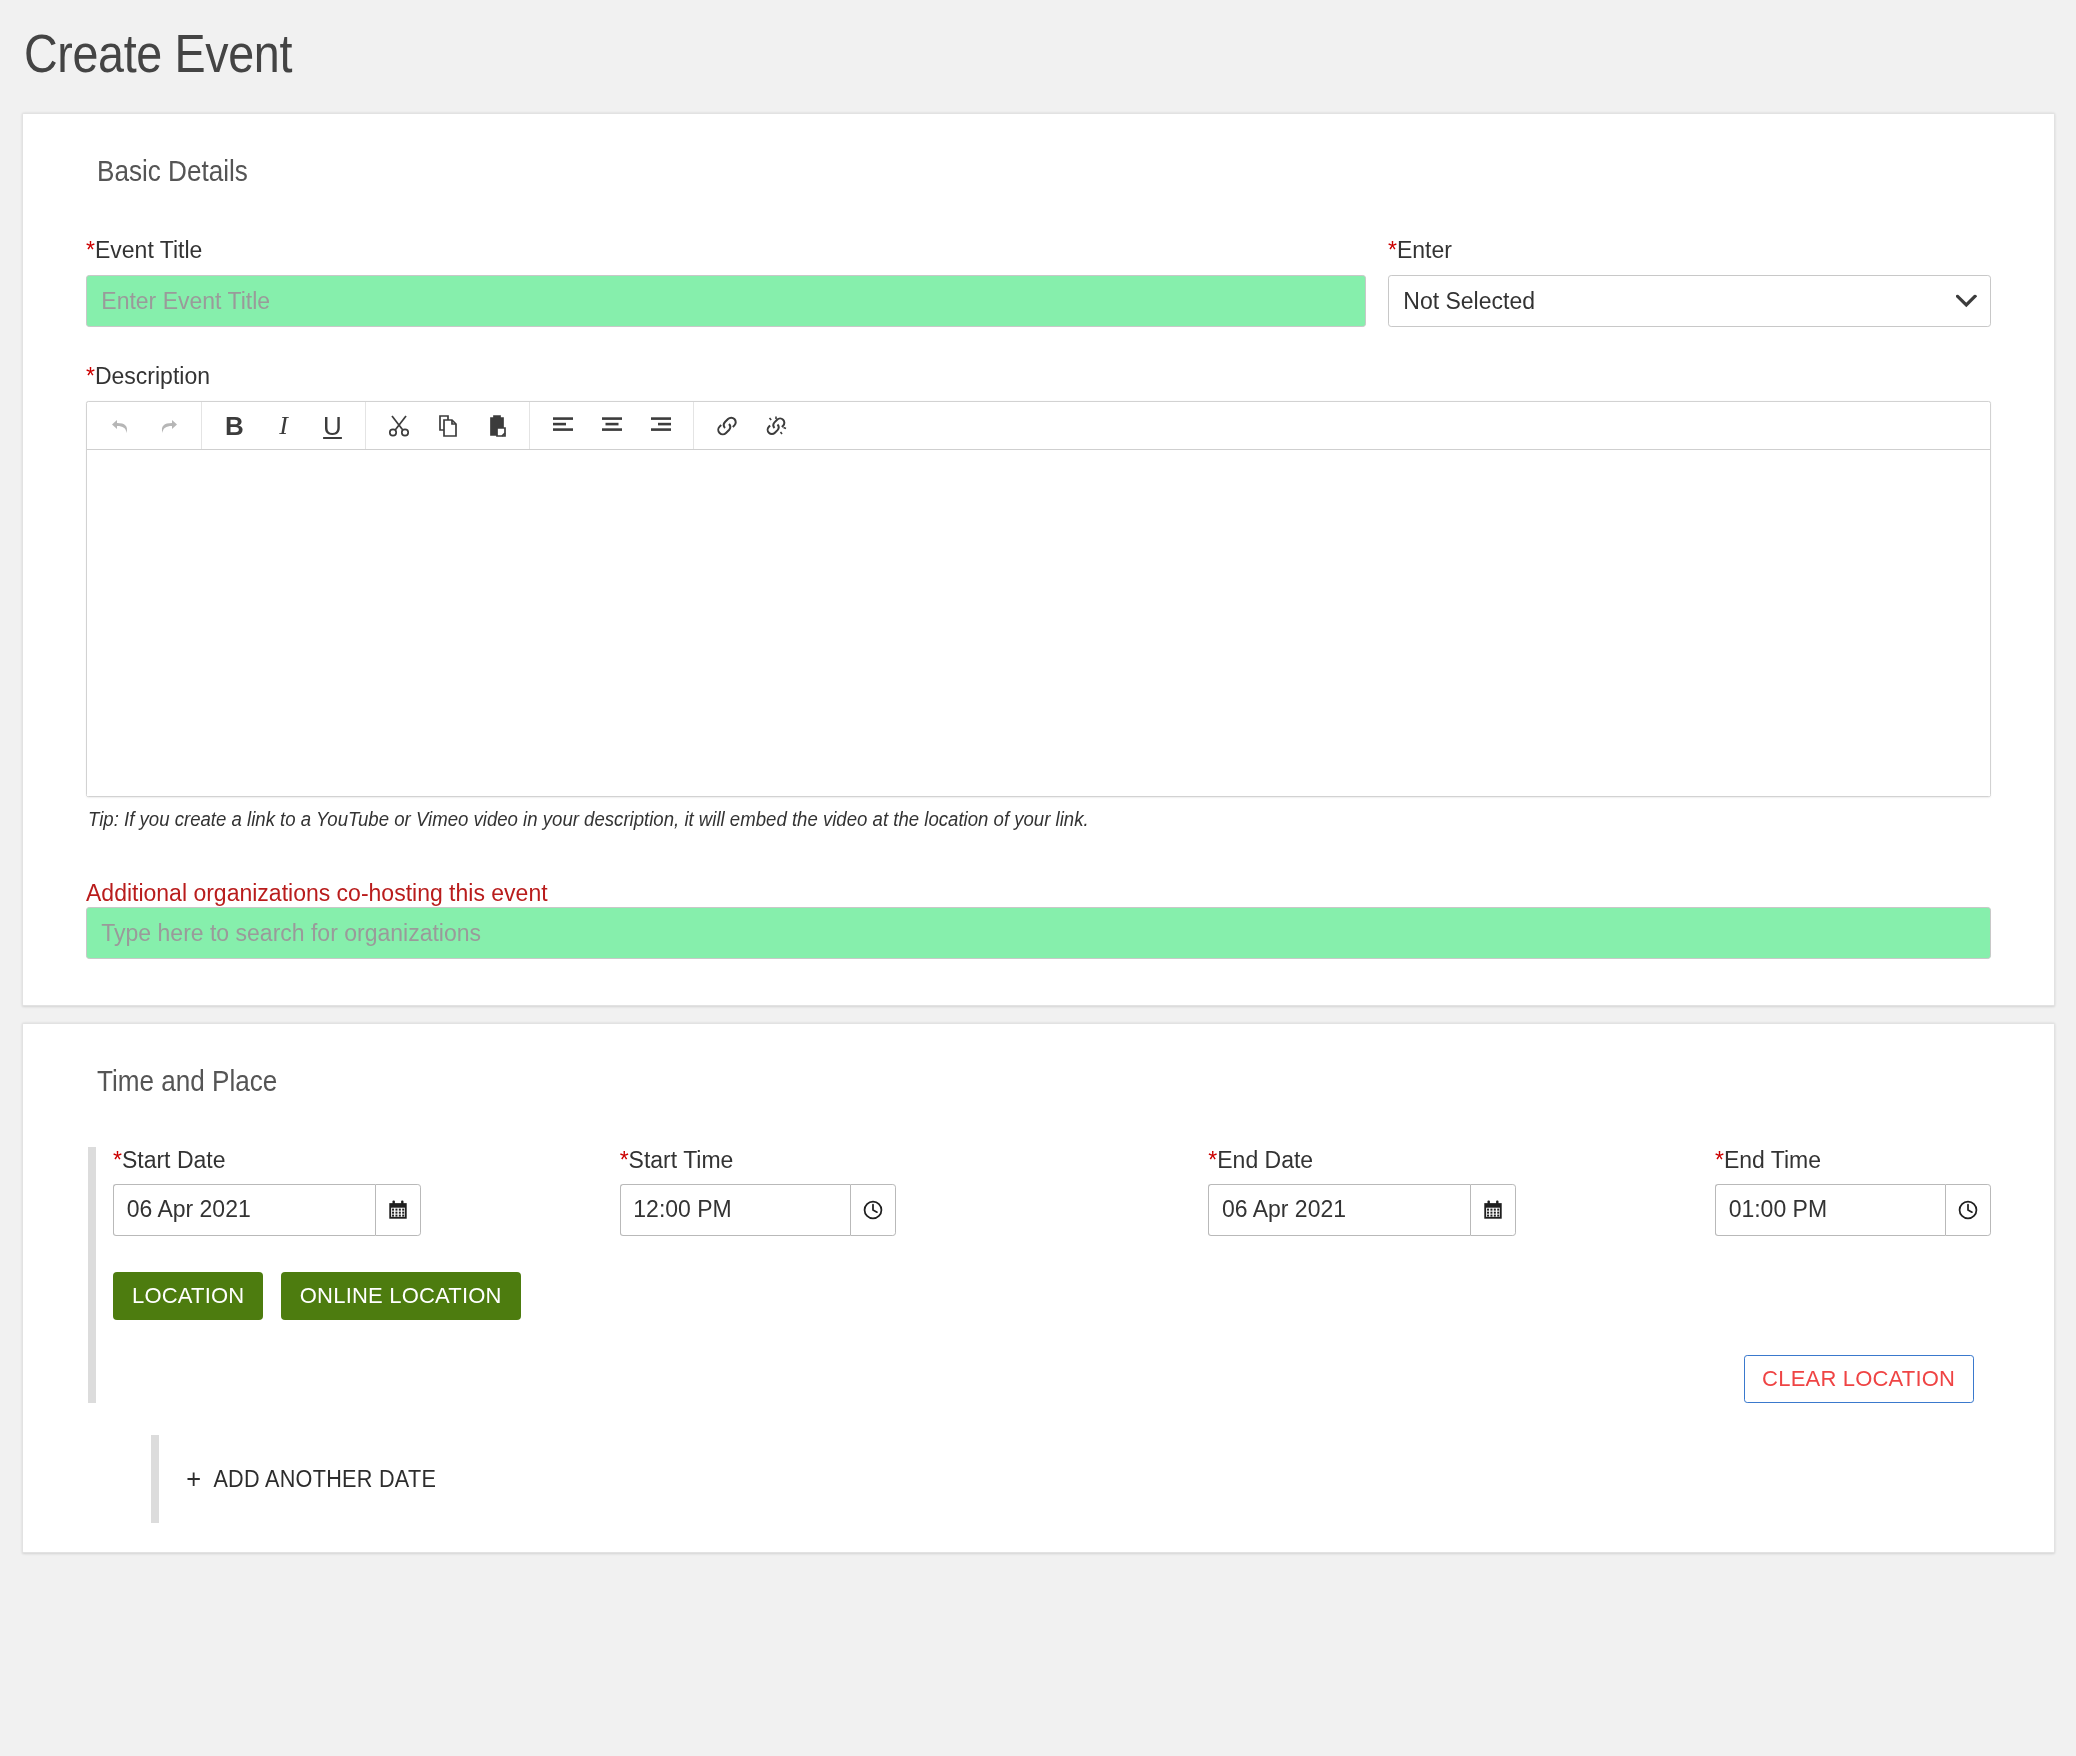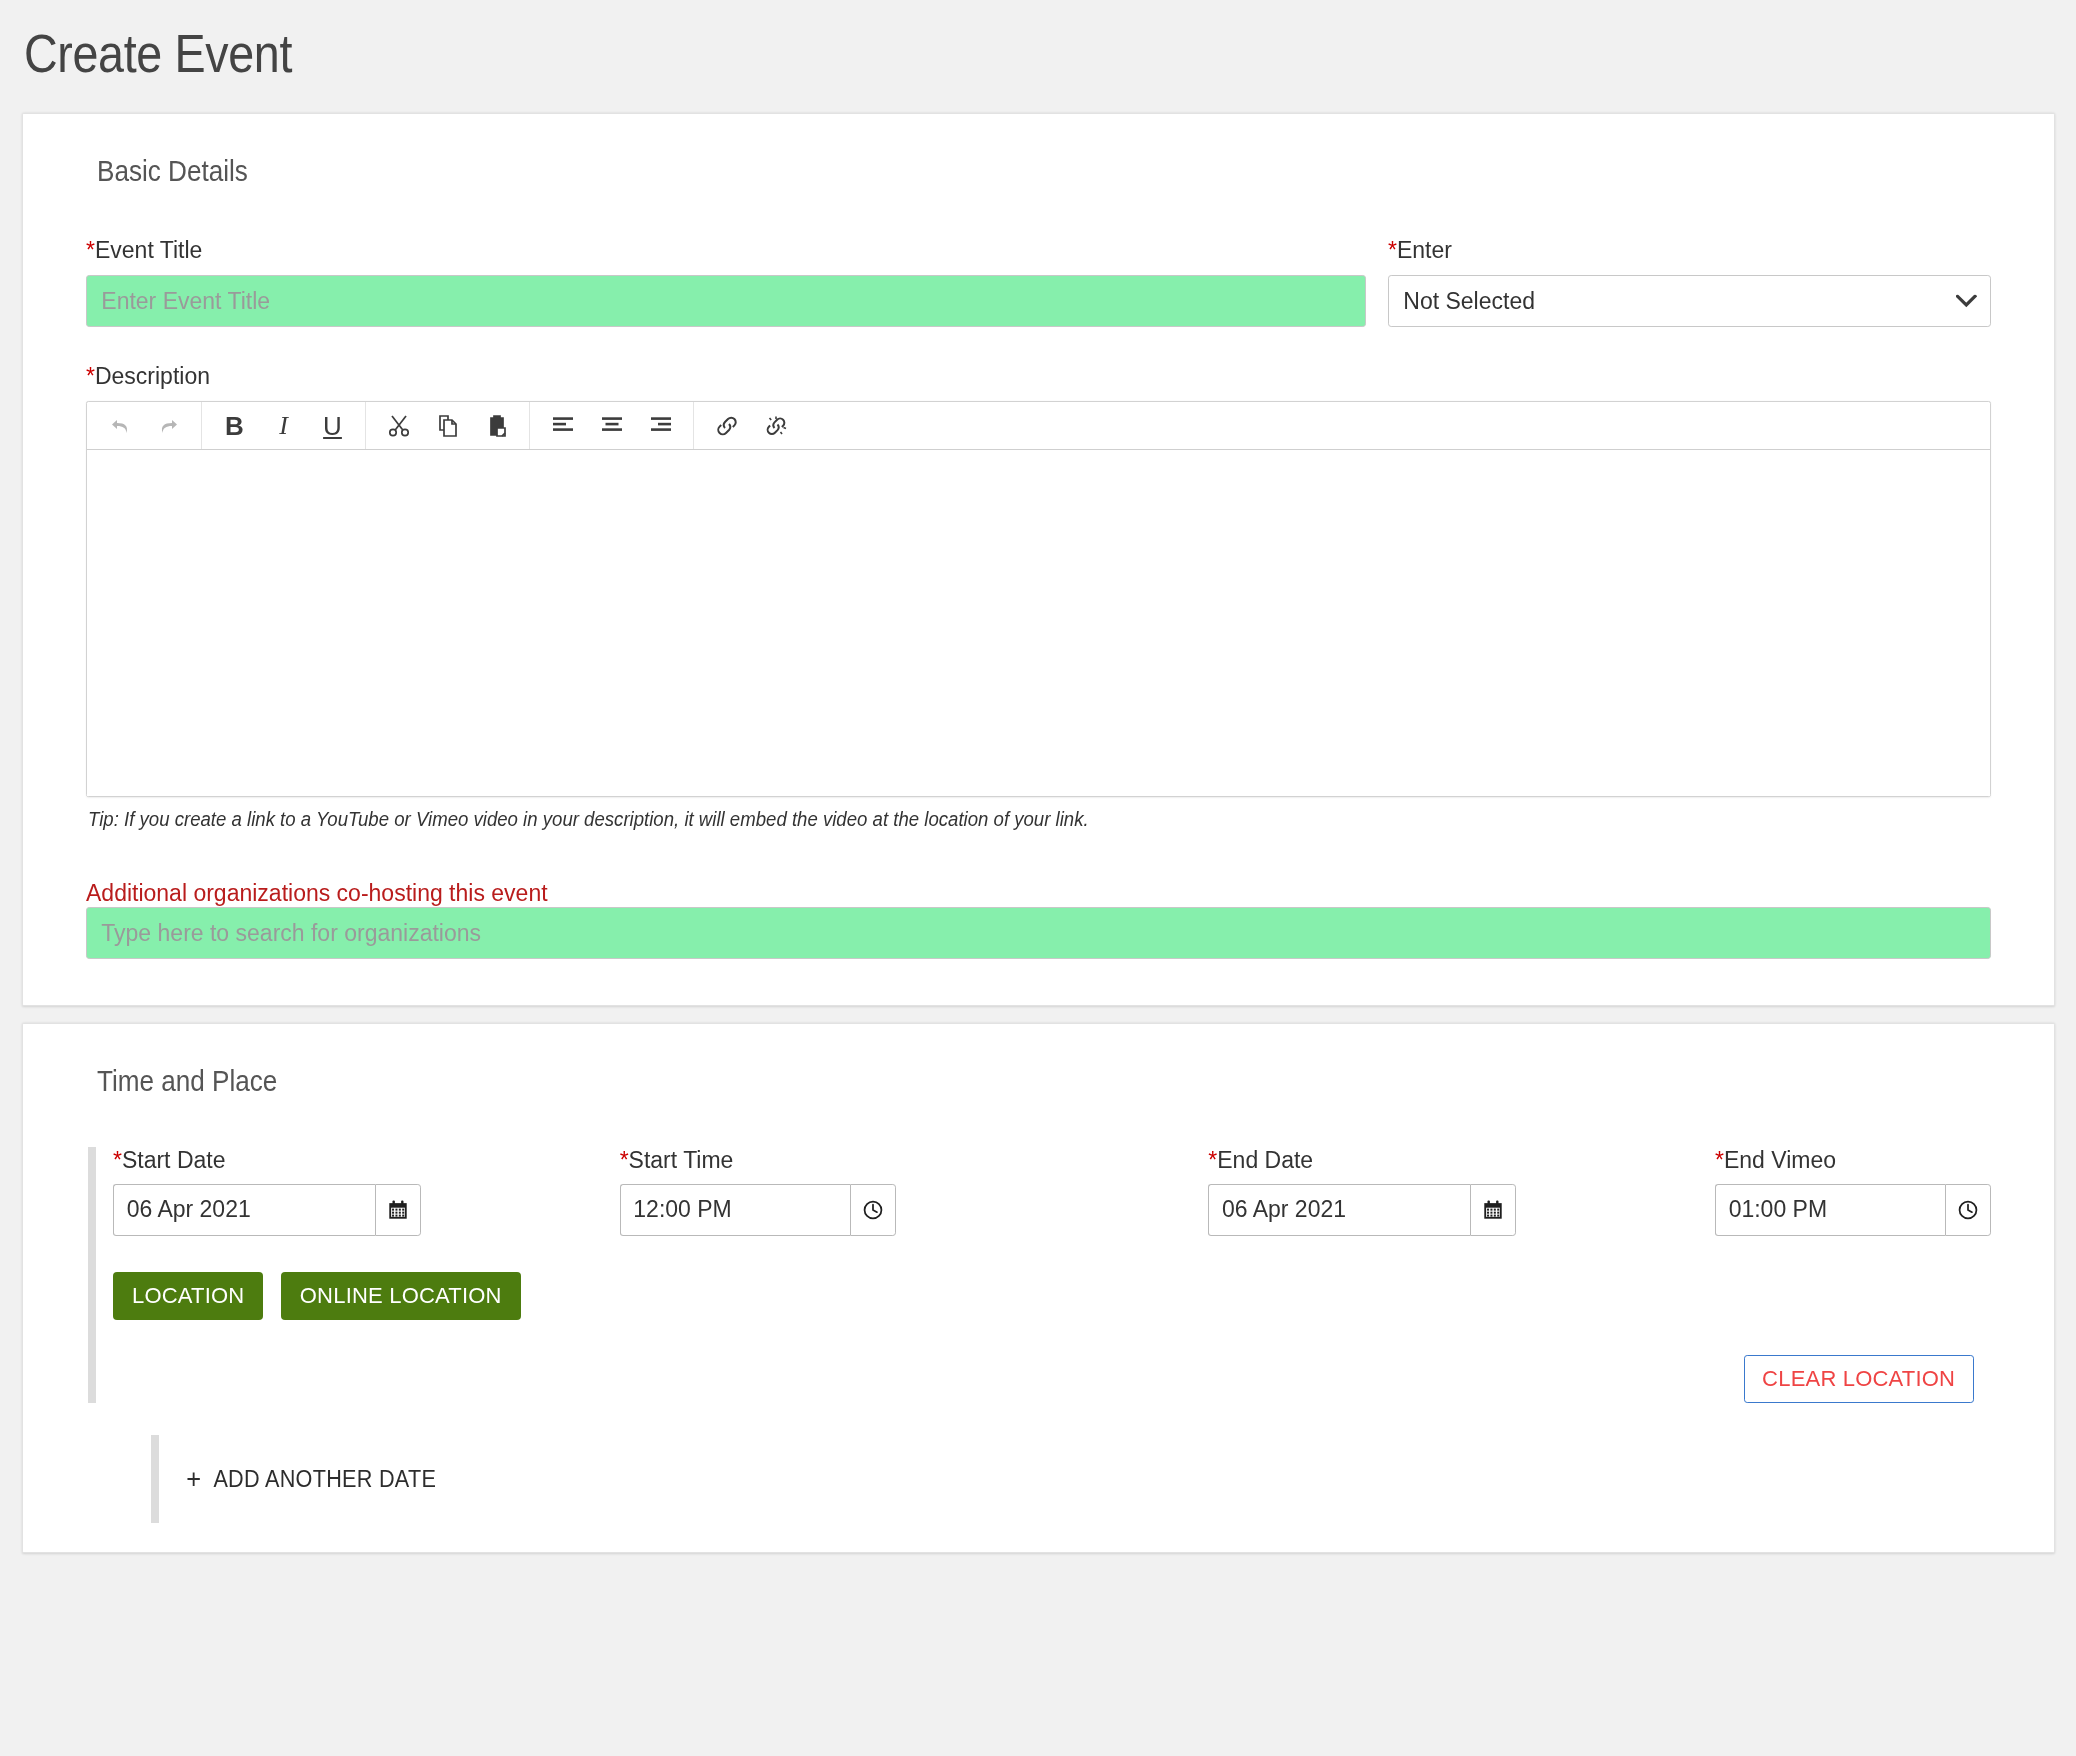--- a/index.html
+++ b/index.html
@@ -498,21 +498,21 @@
                     <rect x="15.4" y="1.6" width="2.6" height="4.4" rx="1"></rect>
                   </g>
                 </svg>
             </div>
           </div>
         </div>
 
         <div class="dt-gap-sm"></div>
 
         <div class="dt-cell">
-          <div class="dt-label"><span class="req">*</span><span>End Vimeo</span></div>
+          <div class="dt-label"><span class="req">*</span><span>End Time</span></div>
           <div class="input-group">
             <input class="ig-input w-time" type="text" value="01:00 PM" style="">
             <div class="ig-btn">
               <svg width="22" height="22" viewBox="0 0 24 24" fill="none" stroke="currentColor" stroke-width="1.9">
                   <circle cx="12" cy="12" r="9.2"></circle>
                   <path d="M12 6.2 L12 12 L16.4 14.4" stroke-width="1.9" stroke-linecap="round"></path>
                 </svg>
             </div>
           </div>
         </div>

